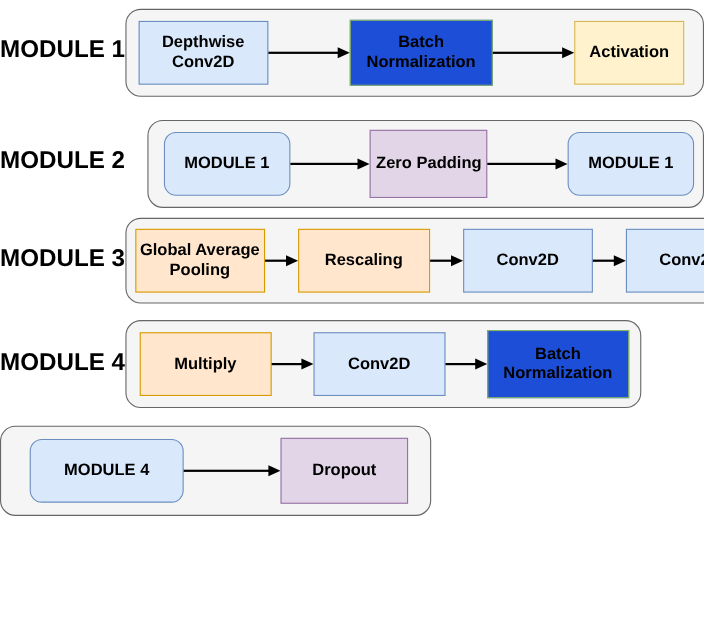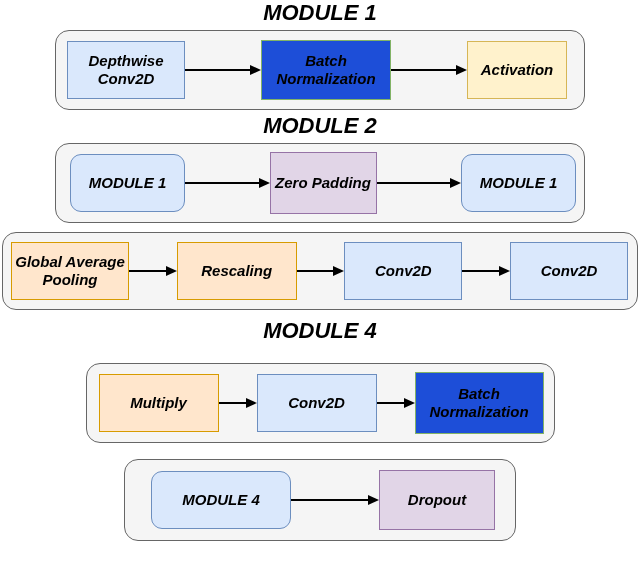--- a/index.html
+++ b/index.html
@@ -13,24 +13,23 @@
   }
   .page {
     width: 640px;
     height: 583px;
     display: flex;
     flex-direction: column;
     align-items: center;
   }
   .module {
     display: flex;
-    flex-direction: column;
+    flex-direction: row;
     align-items: center;
     width: 100%;
-    font-style: italic;
   }
   .m-title {
     font-size: 22px;
     line-height: 22px;
     font-weight: bold;
     color: #000000;
     text-align: center;
     white-space: nowrap;
   }
   .container {
@@ -92,26 +91,26 @@
     height: 0;
     border-left: 11px solid #000000;
     border-top: 5px solid transparent;
     border-bottom: 5px solid transparent;
     margin-left: -1px;
   }
 
   
   .m1 { margin-top: 2px; }
   .m1 .container { width: 530px; height: 80px; padding: 0 17px 0 11px; }
-  .m2 { margin-top: 5px; }
+  .m2 { margin-top: 15px; gap: 20px; }
   .m2 .container { width: 530px; height: 80px; padding: 0 8px 0 14px; }
   .m3 { margin-top: 5px; }
   .m3 .container { width: 636px; height: 78px; padding: 0 9px 0 8px; margin-top: 4px; }
   .m4 { margin-top: 10px; }
-  .m4 .container { width: 469px; height: 80px; padding: 0 10px 0 12px; margin-top: 21px; }
+  .m4 .container { width: 469px; height: 80px; padding: 0 10px 0 12px; margin-top: 5px; }
   .m5 { margin-top: 10px; }
   .m5 .container { width: 392px; height: 82px; padding: 0 20px 0 26px; }
 </style>
 </head>
 <body>
 
 <div class="page">
 
   <section class="module m1">
     <div class="m-title">MODULE 1</div>
@@ -153,20 +152,21 @@
           <span class="shaft"></span>
           <span class="head"></span>
         </div>
       <div class="box blue rounded w115">
         <span>MODULE 1</span>
       </div>
     </div>
   </section>
 
   <section class="module m3">
+    <div class="m-title">MODULE 3</div>
     <div class="container">
       <div class="box orange w118">
         <span>Global Average Pooling</span>
       </div>
       <div class="arrow">
           <span class="shaft"></span>
           <span class="head"></span>
         </div>
       <div class="box orange w120">
         <span>Rescaling</span>

